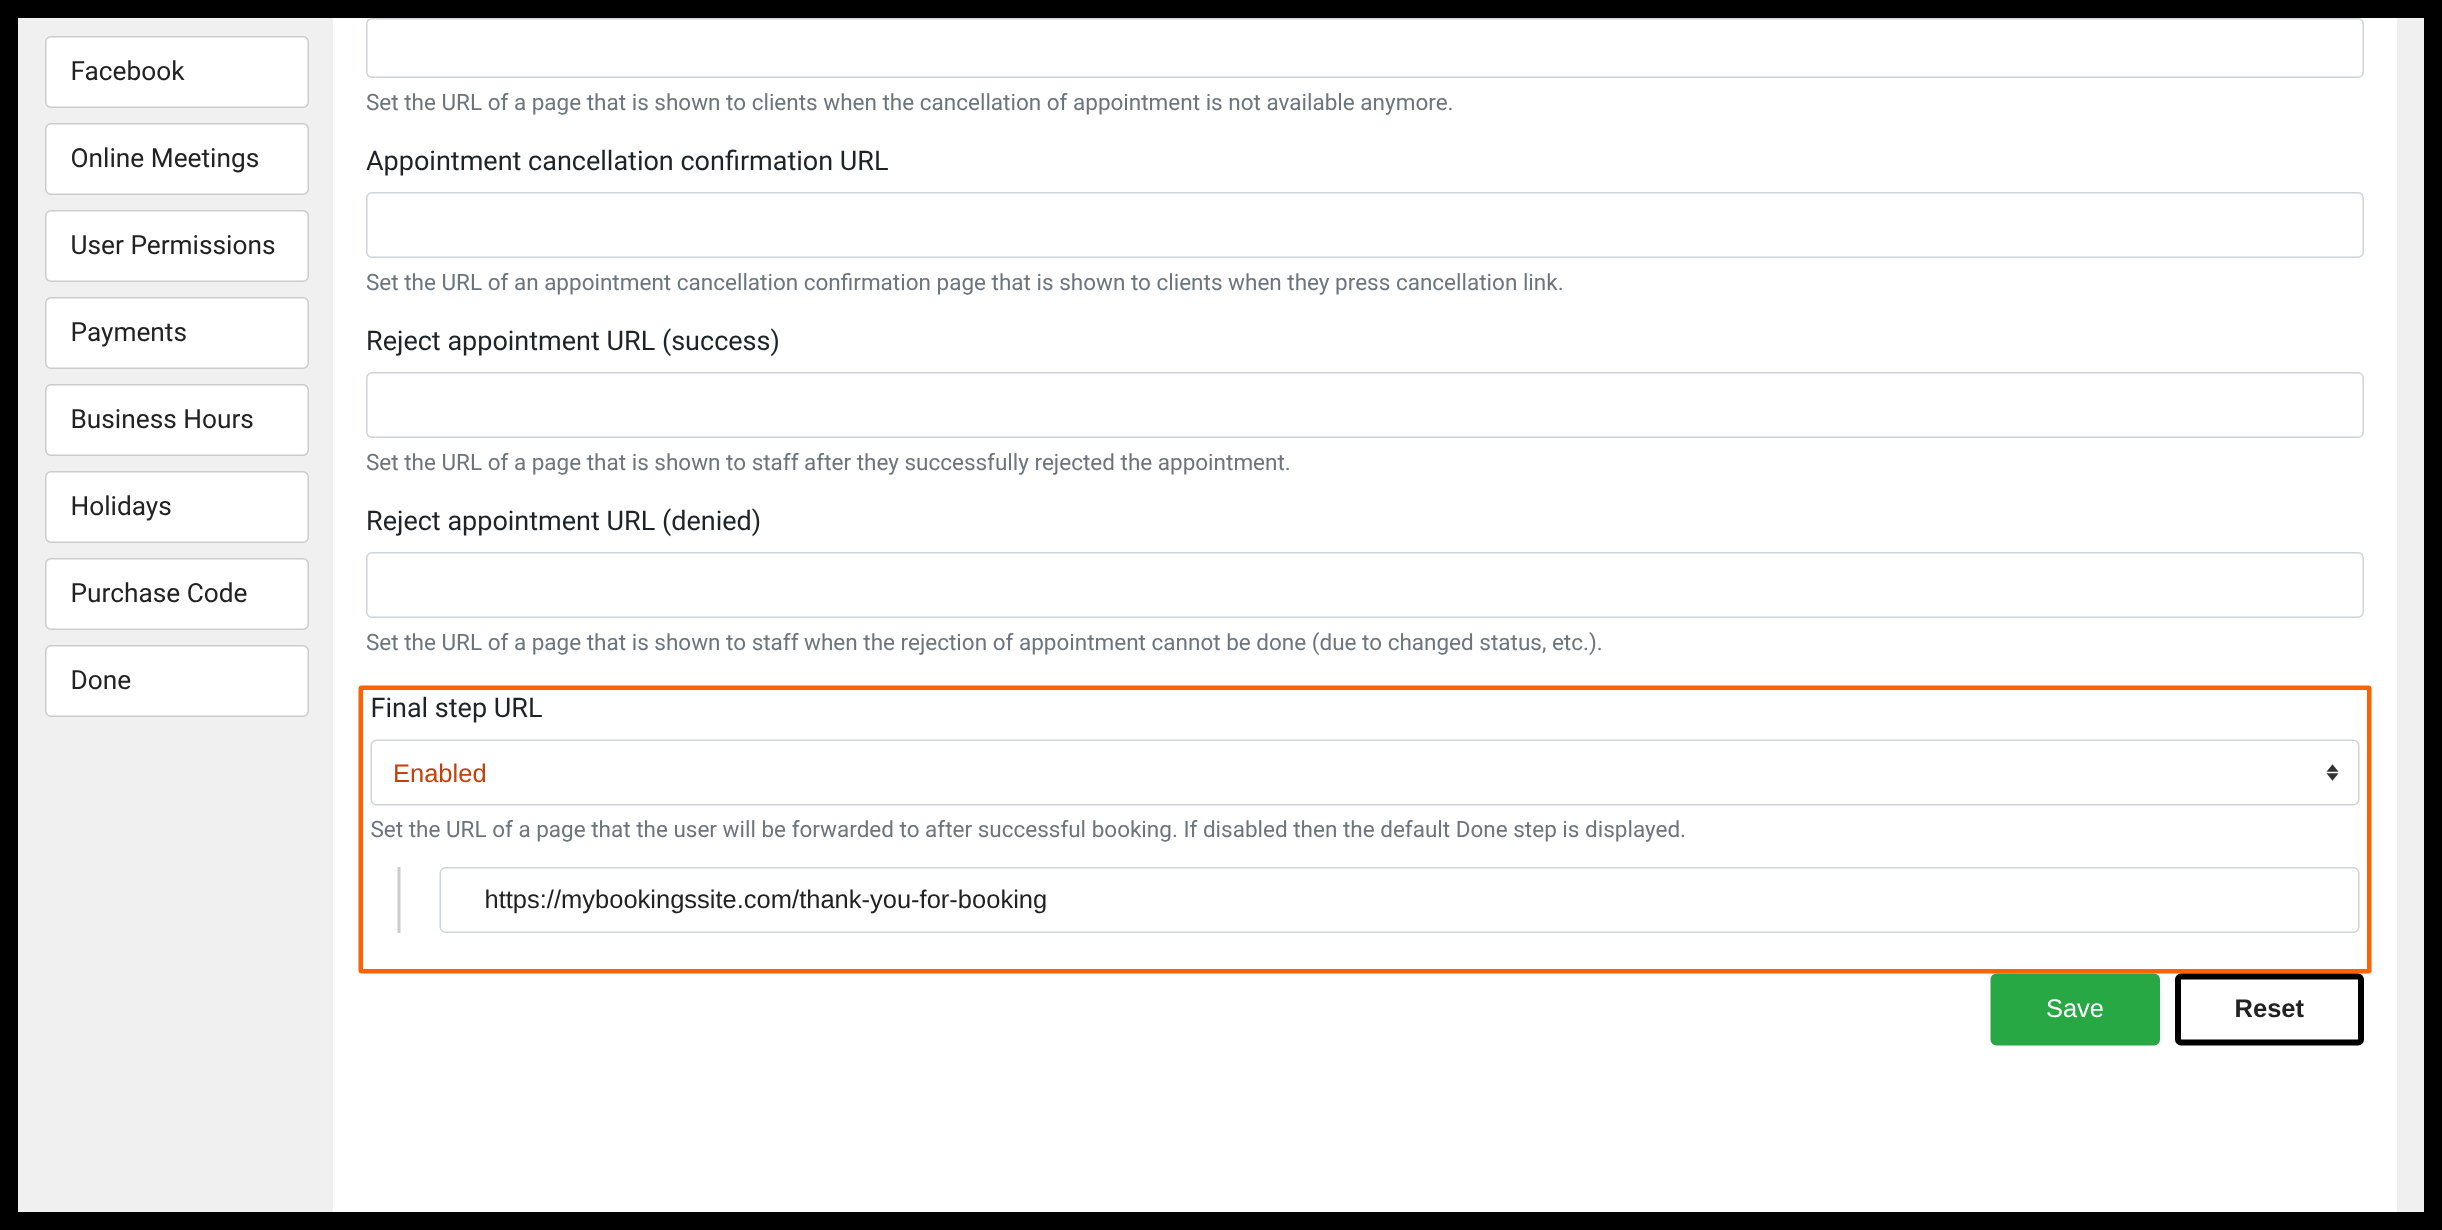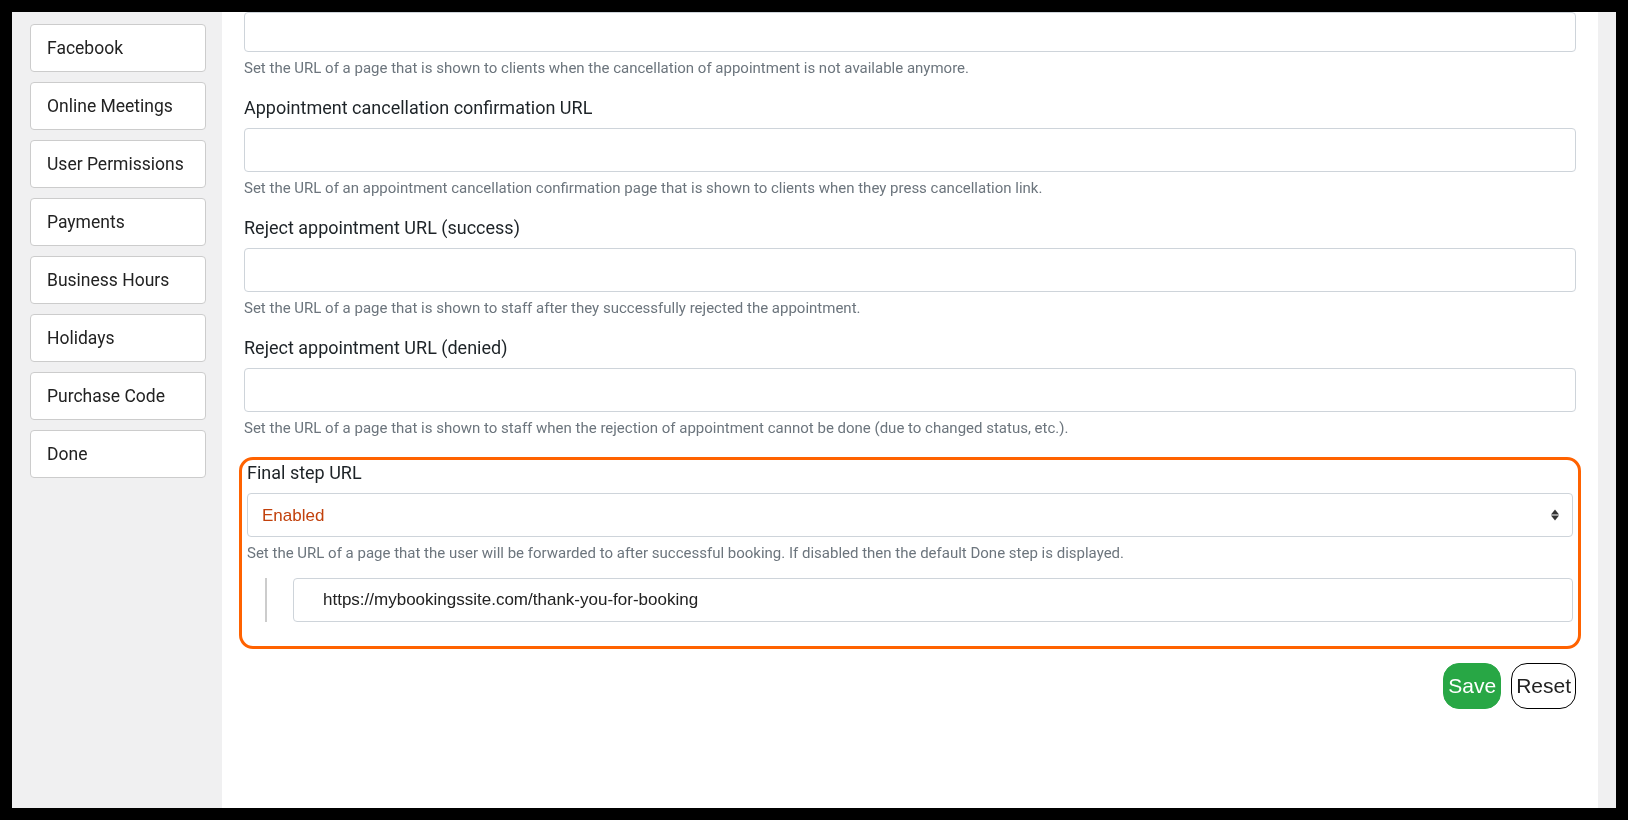--- a/index.html
+++ b/index.html
@@ -107,56 +107,56 @@
       border-bottom: 5px solid #333;
     }
     .caret-down {
       width: 0; height: 0;
       border-left: 4px solid transparent;
       border-right: 4px solid transparent;
       border-top: 5px solid #333;
     }
     .highlight-box {
       border: 3px solid #ff6200;
-      border-radius: 14px;
+      border-radius: 2px;
       margin-left: -5px;
       margin-right: -5px;
       padding: 2px 2px 24px 2px;
-      margin-bottom: 14px;
     }
     .highlight-inner {
       padding: 0 3px;
     }
     .nested-block {
       border-left: 2px solid #ccc;
       margin-left: 18px;
       padding-left: 26px;
       margin-top: 14px;
     }
     .button-row {
       display: flex;
       justify-content: flex-end;
       gap: 10px;
     }
     .btn {
-      padding: 10px 4px;
-      border-radius: 16px;
-      font-size: 21px;
+      padding: 10px 36px;
+      border-radius: 4px;
+      font-size: 17px;
       cursor: pointer;
       border: 1px solid transparent;
     }
     .btn-save {
       background: #28a745;
       color: #fff;
       border-color: #28a745;
     }
     .btn-reset {
       background: #fff;
       color: #222;
-      border: 1px solid #000000;
+      border: 4px solid #000000;
+      font-weight: bold;
     }
     .first-group-partial {
       margin-bottom: 18px;
     }
   </style>
 </head>
 <body>
 
 <div class="app-frame">
 

